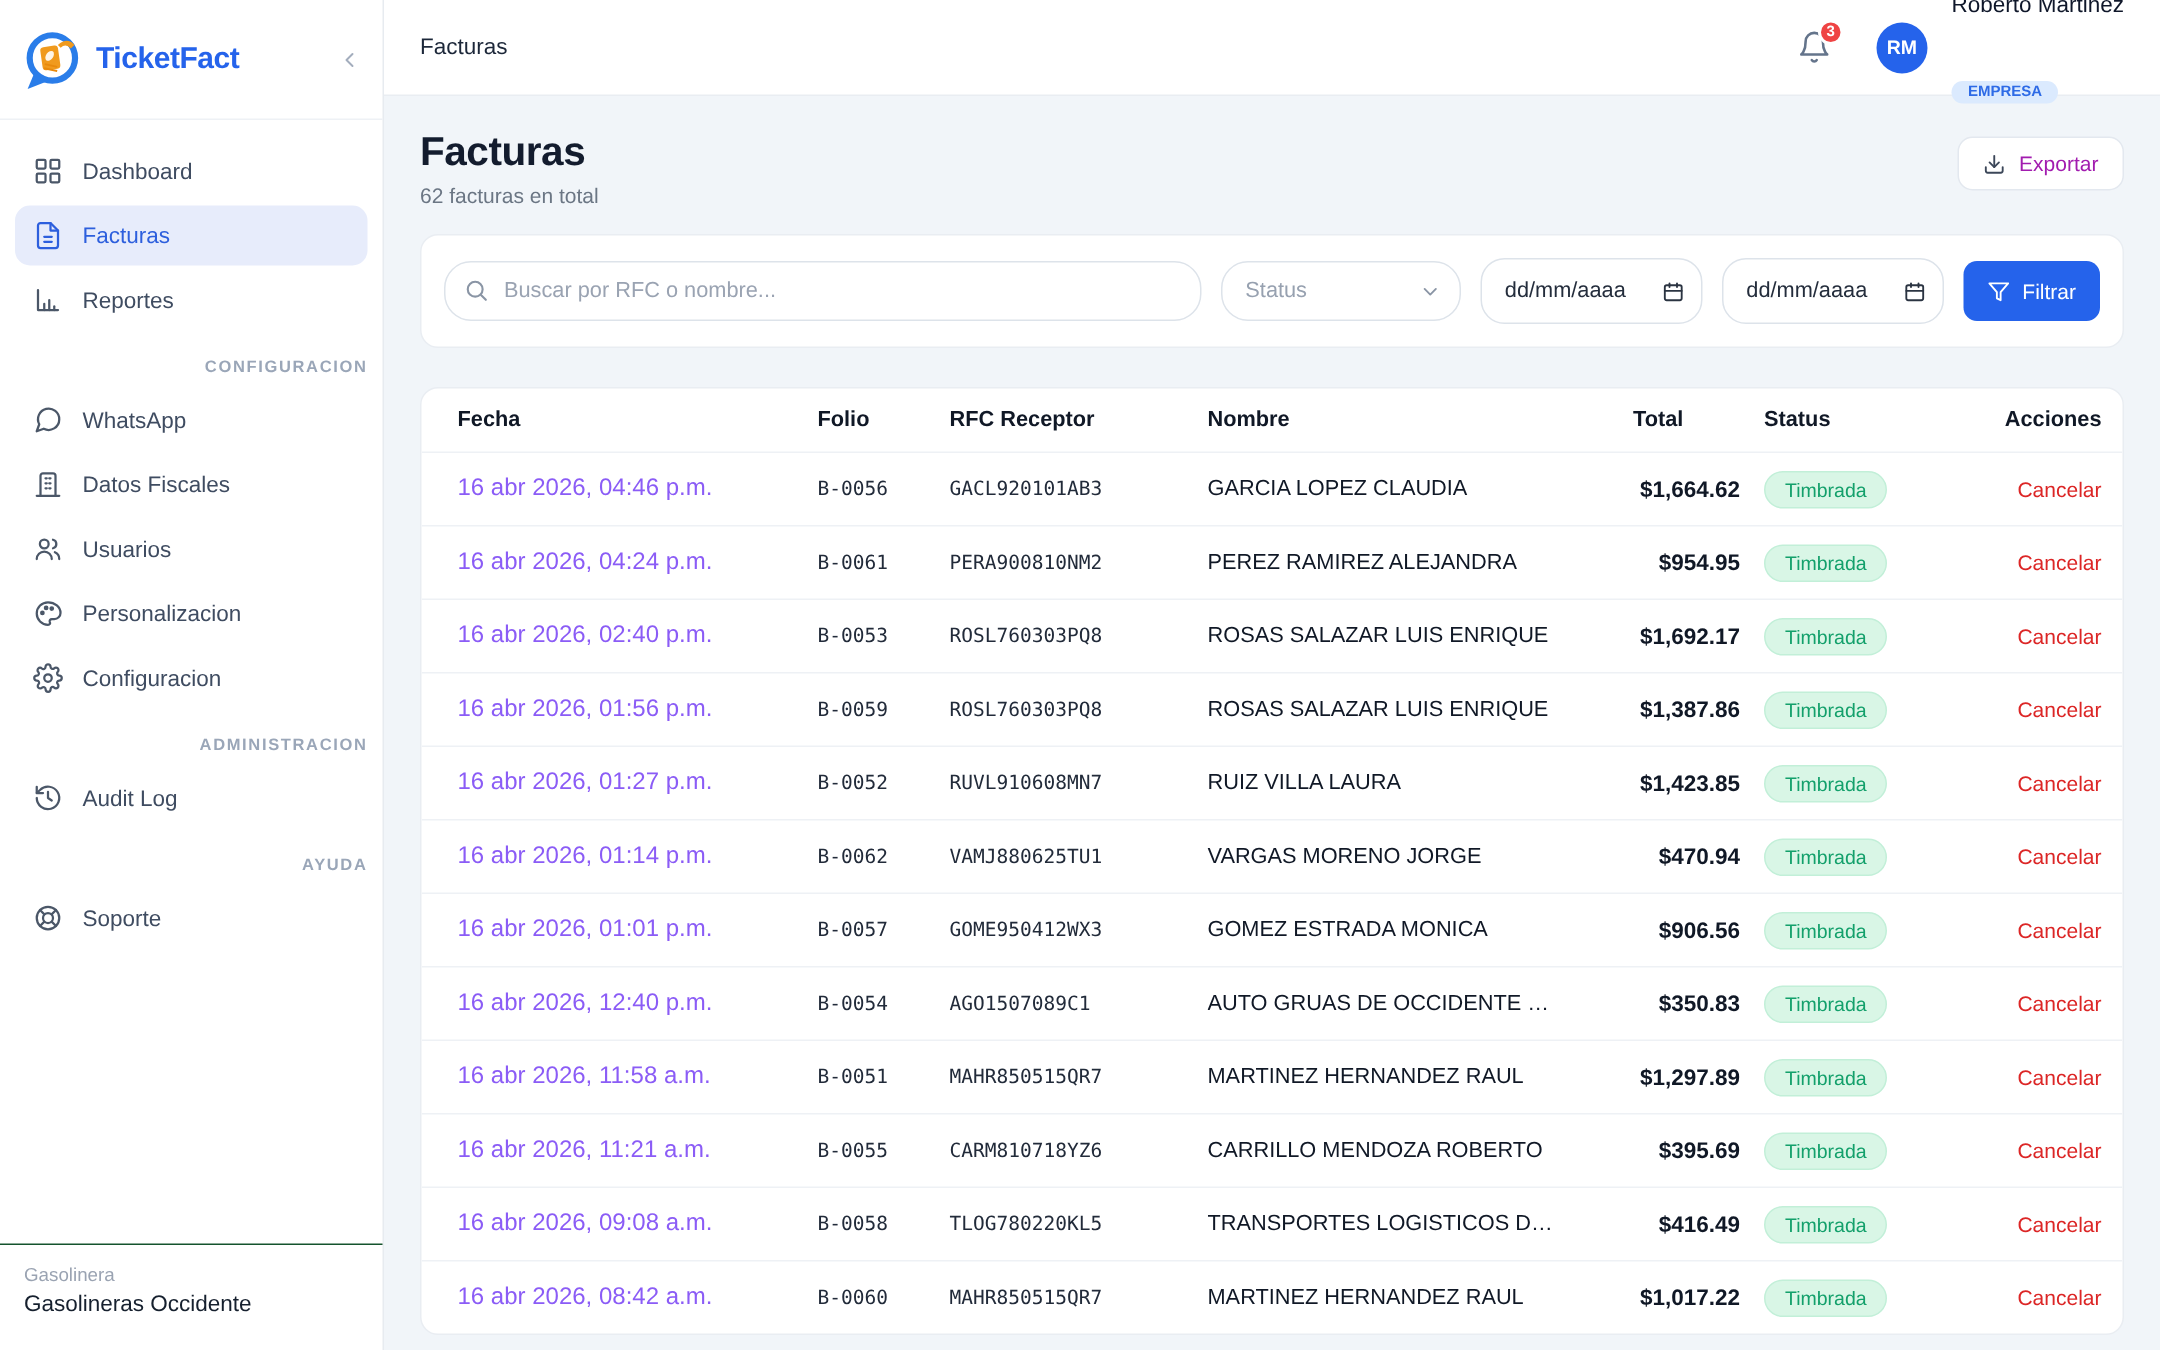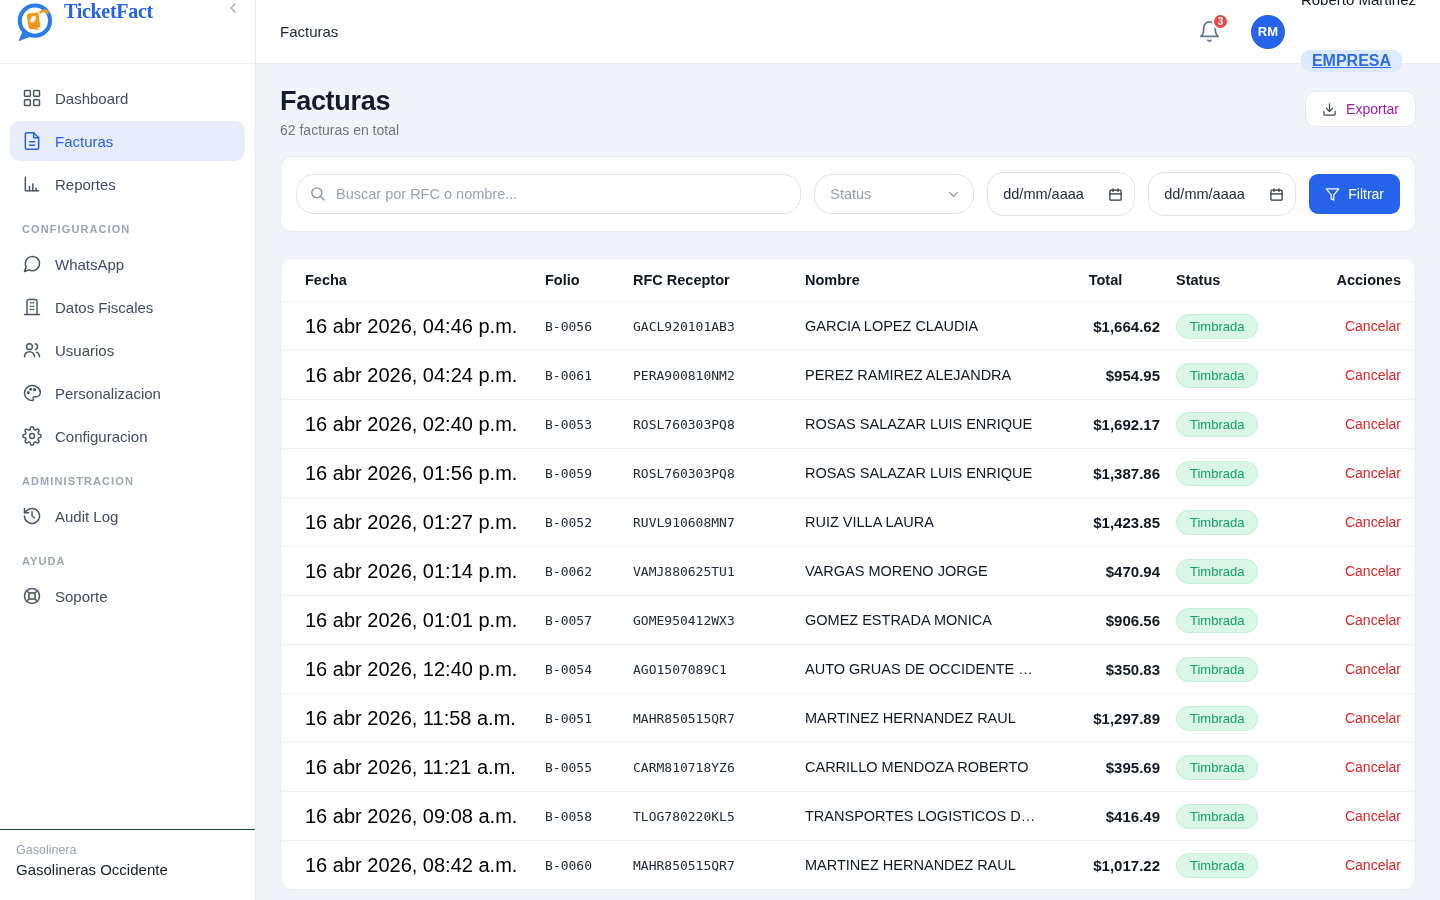--- a/index.html
+++ b/index.html
@@ -8,25 +8,25 @@
     width:1440px; height:900px; overflow:hidden;
     display:flex;
     font-family:"Liberation Sans", sans-serif;
     background:#f1f5f9; color:#16202e;
   }
   svg { display:block; }
 
   
   .sidebar { width:256px; min-width:256px; background:#ffffff; border-right:1px solid #e7ebf0;
     display:flex; flex-direction:column; }
-  .logo-row { height:64px; border-bottom:1px solid #eef1f5; display:flex; align-items:flex-start;
-    padding:0 14px 0 12px; gap:8px;font-family:Liberation Serif, serif; }
+  .logo-row { height:80px; border-bottom:1px solid #eef1f5; display:flex; align-items:center;
+    padding:0 14px 0 12px; gap:8px; }
   .brand-name { font-size:20px; font-weight:bold; color:#2563eb; letter-spacing:-0.3px; }
   .collapse-btn { margin-left:auto; color:#a3adbd; cursor:pointer; }
-  .nav { flex:1; padding:14px 10px 0; overflow:hidden; }
+  .nav { flex:1; padding:14px 10px 0; overflow:hidden;text-align:right; }
   .nav-item { display:flex; align-items:center; gap:13px; height:40px; padding:0 12px;
     border-radius:10px; color:#3f4c61; font-size:15px; margin-bottom:3px; cursor:pointer; }
   .nav-item .nav-icon { width:20px; height:20px; color:#4b5768; }
   .nav-item.active { background:#e7ecfb; color:#2d5fdd; }
   .nav-item.active .nav-icon { color:#2d5fdd; }
   .nav-section { font-size:11px; font-weight:bold; letter-spacing:1.1px; color:#9aa6b8;
     margin:19px 0 9px 12px; }
   .sidebar-footer { border-top:1px solid #14532d; padding:13px 16px 22px; }
   .station-label { font-size:12.5px; color:#9aa3b2; margin-bottom:4px; }
   .station-name { font-size:15px; color:#16202e; }
@@ -38,22 +38,22 @@
   .breadcrumb { font-size:15px; color:#1c2739; }
   .topbar-right { margin-left:auto; display:flex; align-items:center; gap:16px; }
   .bell-wrap { position:relative; color:#64748b; cursor:pointer; margin-right:14px; }
   .badge-count { position:absolute; top:-7px; right:-8px; background:#ef4444; color:#fff;
     font-size:10px; font-weight:bold; width:17px; height:17px; border-radius:50%;
     display:flex; align-items:center; justify-content:center; border:2px solid #fff; }
   .avatar { width:34px; height:34px; border-radius:50%; background:#2563eb; color:#fff;
     font-size:13px; font-weight:bold; display:flex; align-items:center; justify-content:center; }
   .user-block { display:flex; flex-direction:column; align-items:flex-start;gap:39px; }
   .user-name { font-size:15px; color:#0f172a; }
-  .role-badge { background:#dbeafe; color:#2e6be6; font-size:16px; font-weight:bold;
-    padding:2px 11px; border-radius:9px; margin-top:3px;text-decoration:underline; }
+  .role-badge { background:#dbeafe; color:#2e6be6; font-size:10px; font-weight:bold;
+    padding:2px 11px; border-radius:9px; margin-top:3px; }
 
   .content { flex:1; padding:22px 24px; overflow:hidden; }
   .page-head { display:flex; justify-content:space-between; align-items:flex-start; margin-bottom:18px; }
   .page-title { font-size:27px; font-weight:800; color:#131c2e; margin:0; letter-spacing:-0.3px; }
   .page-sub { font-size:14px; color:#6b7684; margin-top:5px; }
   .export-btn { background:#fff; border:1px solid #e3e8ef; border-radius:10px; padding:9px 16px;
     font-size:14px; color:#a21caf; display:flex; gap:9px; align-items:center; margin-top:5px;
     cursor:pointer; font-family:inherit; }
   .export-btn svg { color:#3c4759; }
 
@@ -79,21 +79,21 @@
 
   
   .table-card { background:#fff; border:1px solid #e9edf2; border-radius:12px; overflow:hidden; }
   .t-head, .t-row { display:grid;
     grid-template-columns: 240px 88px 172px 1fr 125px 135px 92px;
     align-items:center; padding:0 12px 0 24px; }
   .t-head { height:42px; font-size:14.5px; font-weight:bold; color:#101826; }
   .t-head .th-total { text-align:center; padding-right:16px; }
   .t-head .th-actions { text-align:right; padding-right:2px; }
   .t-row { height:49px; border-top:1px solid #eef1f5; }
-  .cell-date { color:#000000; font-size:20px; }
+  .cell-date { color:#8b5cf6; font-size:16px; }
   .cell-mono { font-family:"DejaVu Sans Mono", monospace; font-size:13px; color:#222b3a; }
   .cell-name { font-size:14.5px; color:#101826; white-space:nowrap; overflow:hidden;
     text-overflow:ellipsis; padding-right:14px; }
   .cell-total { font-size:15px; font-weight:bold; color:#101826; text-align:right; padding-right:16px; }
   .badge-timbrada { background:#d9f6e6; color:#13a06b; border:1px solid #c2efd8; font-size:13px;
     padding:4px 13px; border-radius:999px; display:inline-block; }
   .cell-action { text-align:right; color:#dc2626; font-size:14px; cursor:pointer; padding-right:2px; }
 </style>
 </head>
 <body>

